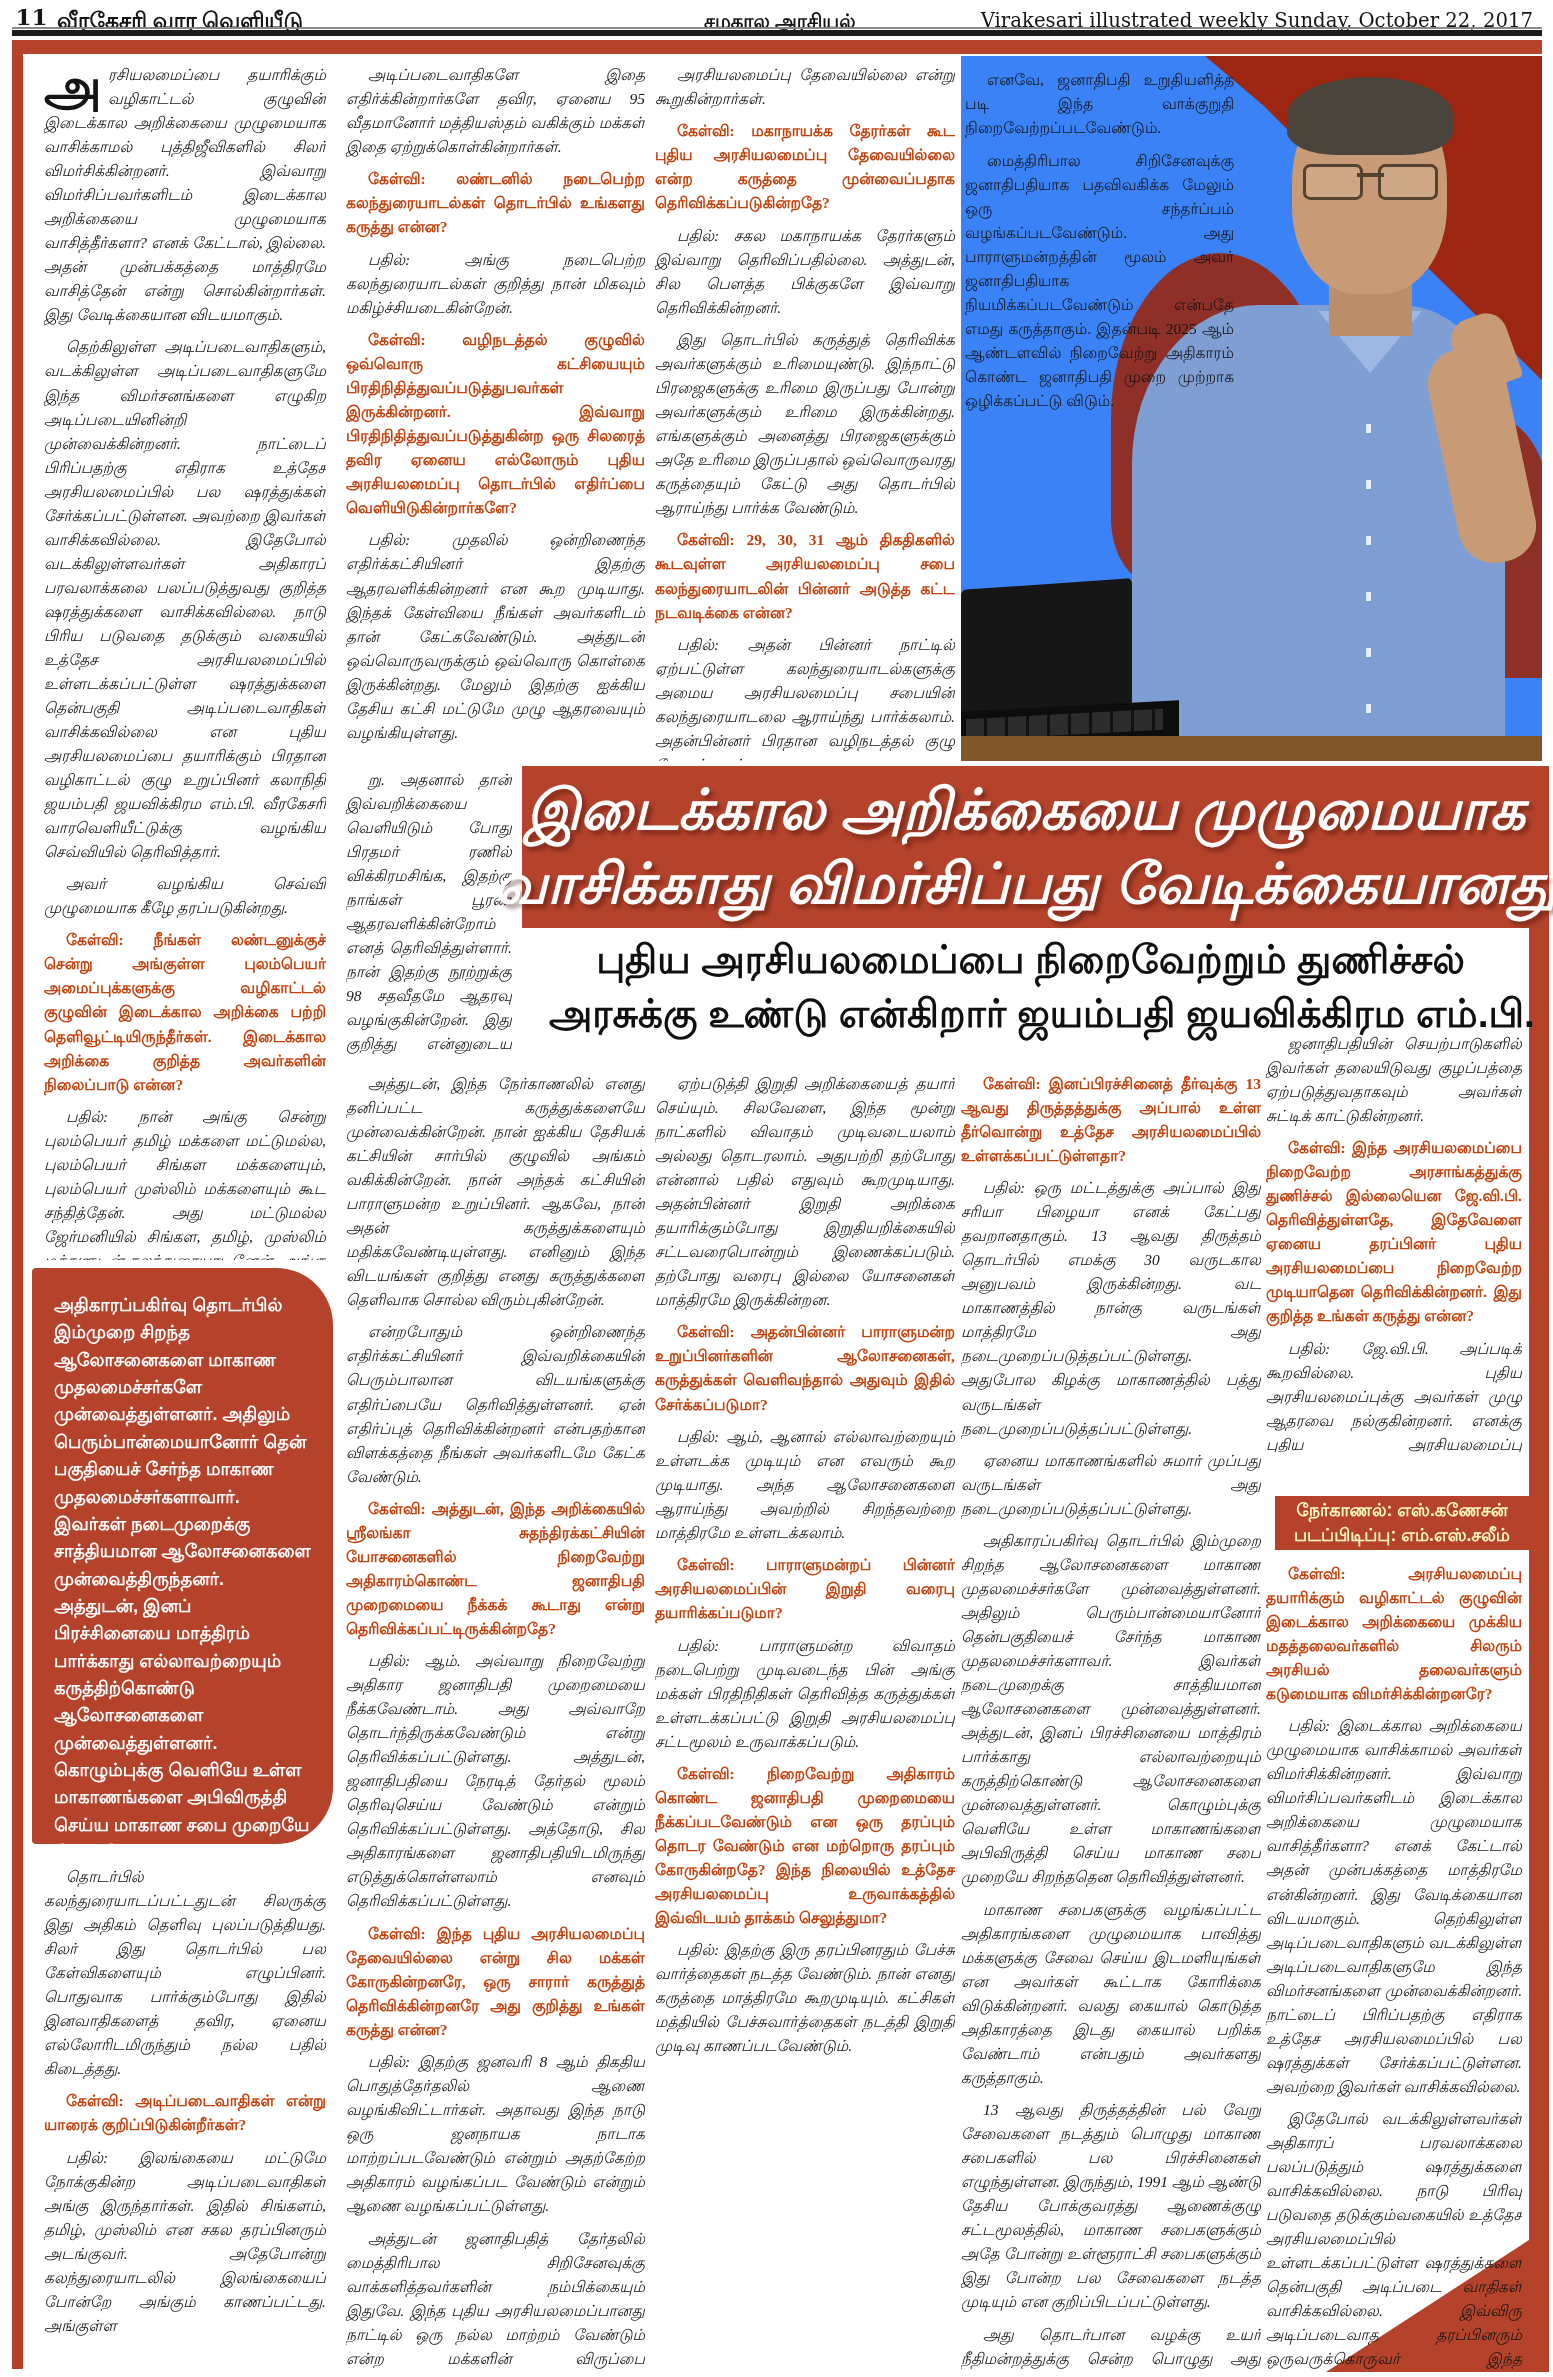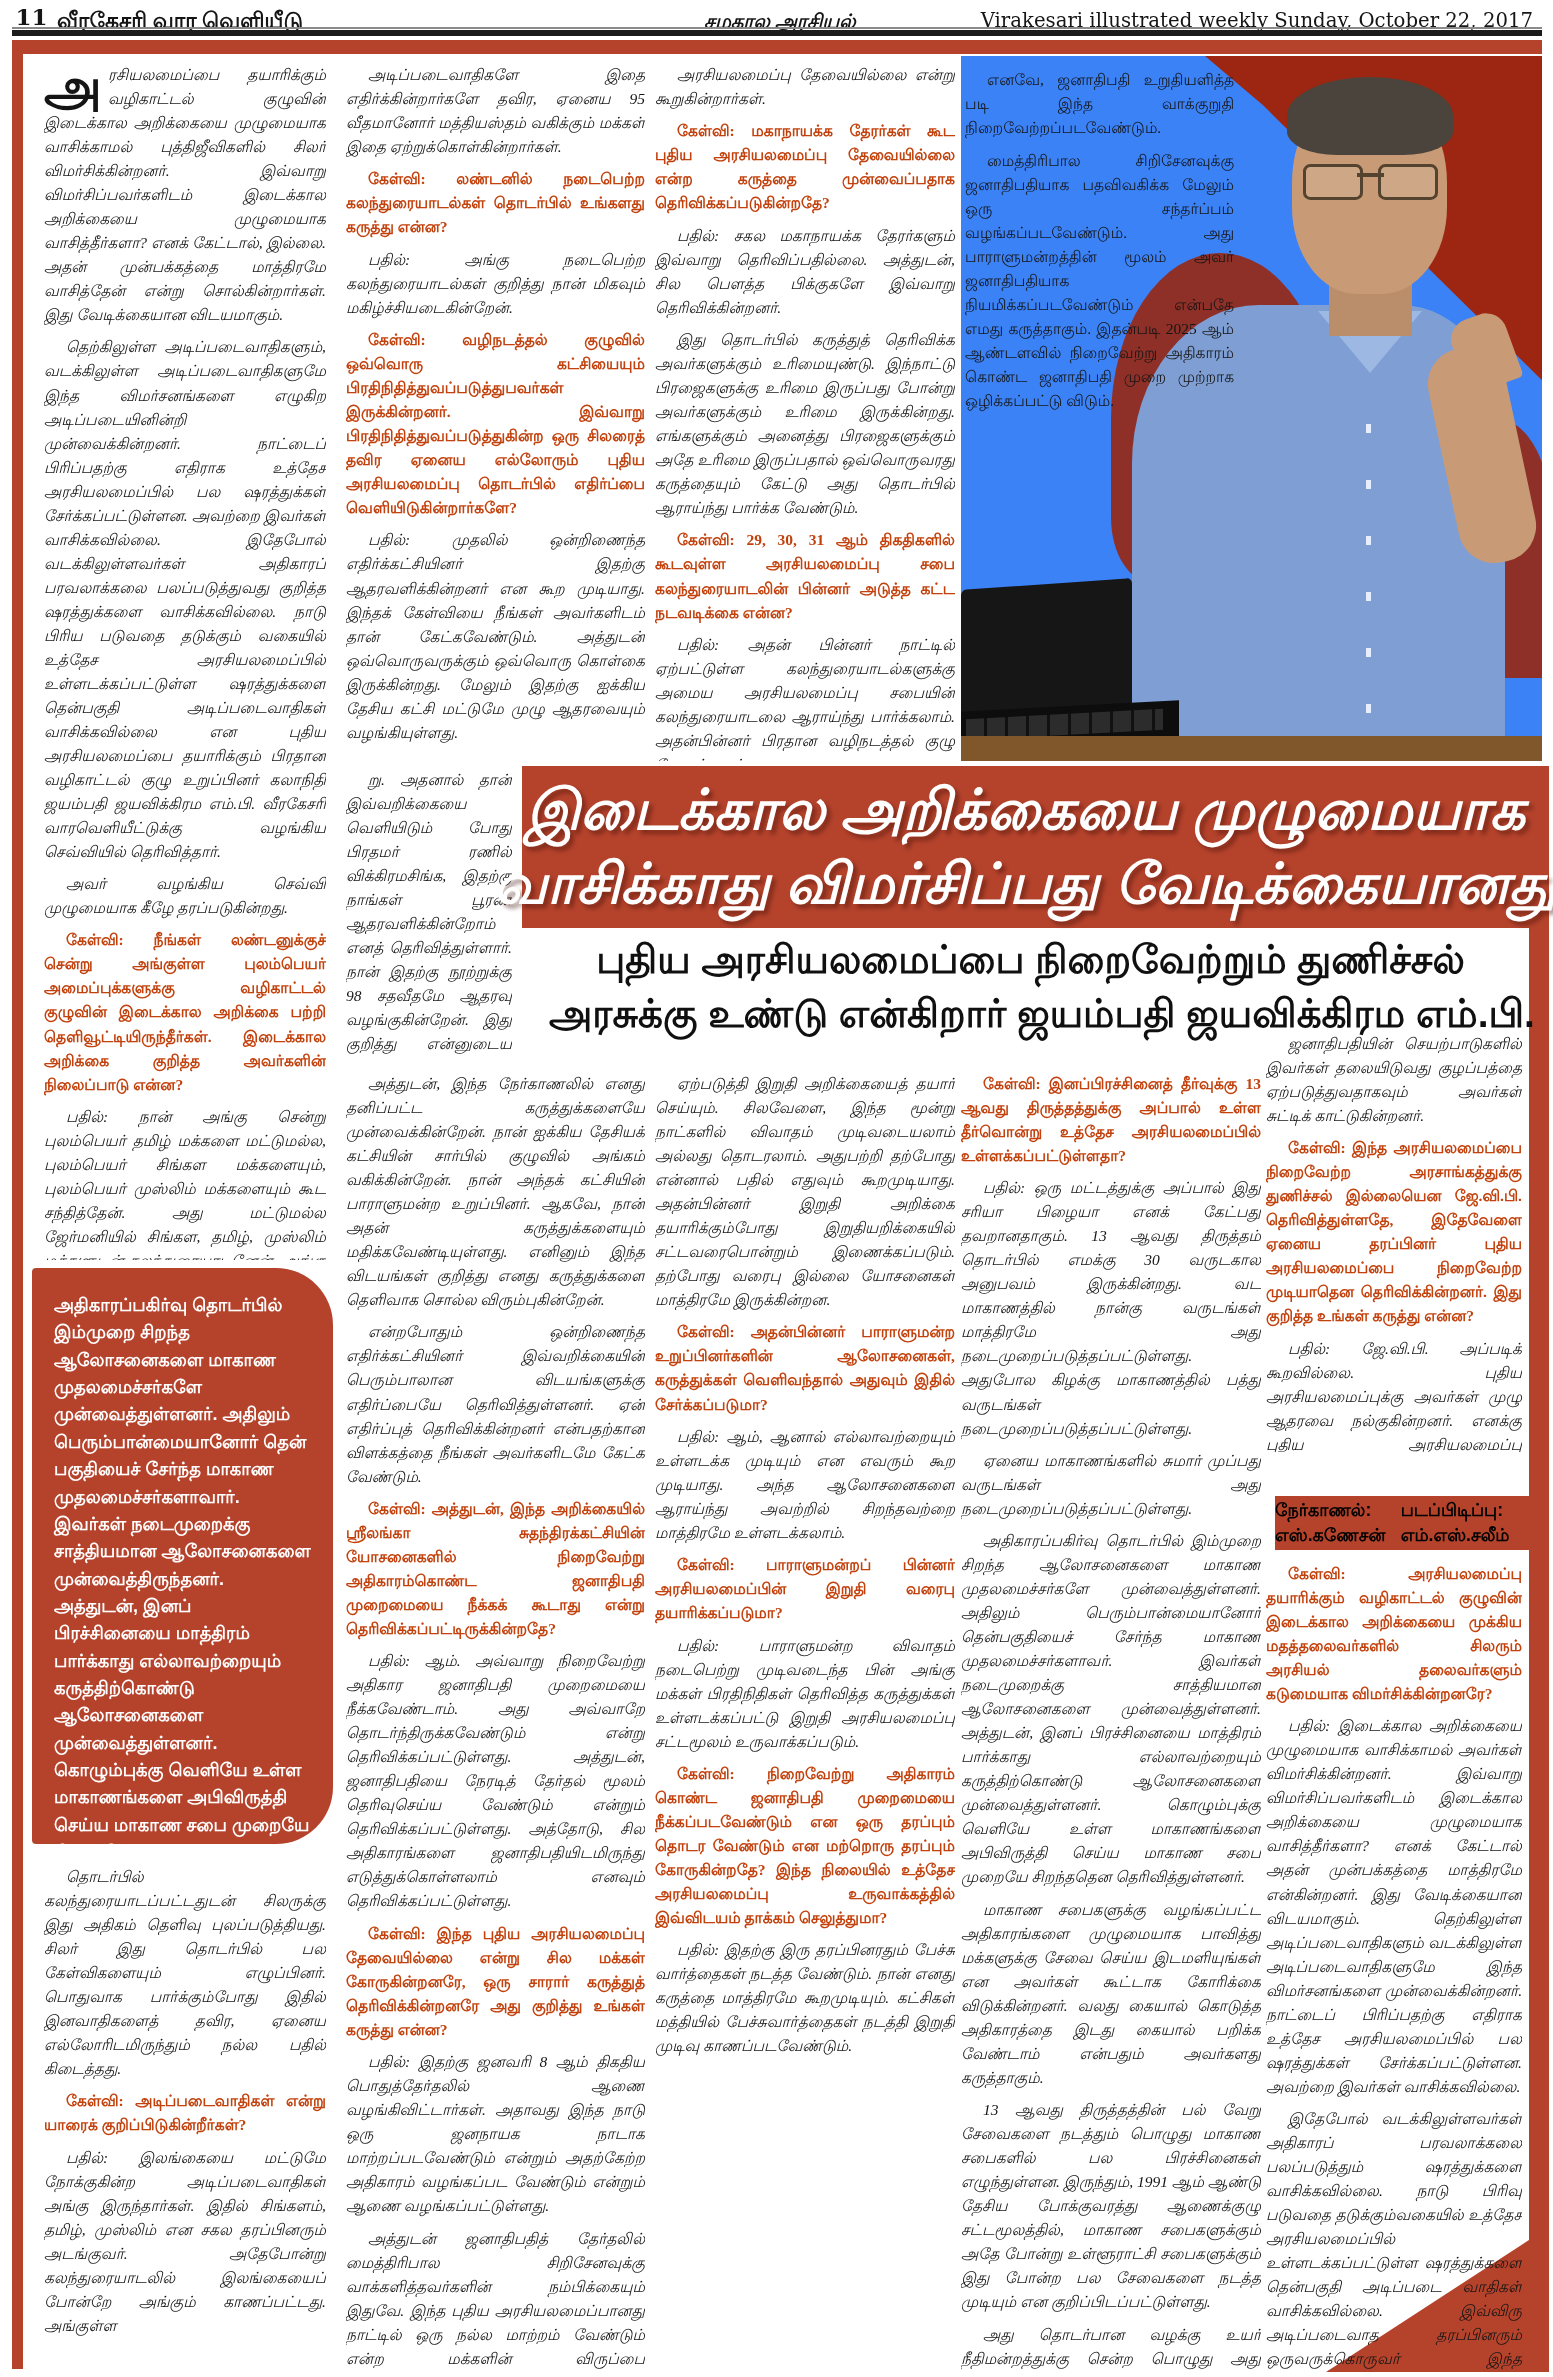--- a/index.html
+++ b/index.html
@@ -3,21 +3,21 @@
 <meta charset="utf-8">
 <style>
   html,body{margin:0;padding:0;background:#e8e8e8;}
   #page{position:relative;width:1554px;height:2377px;background:#ffffff;overflow:hidden;
         font-family:"Liberation Serif",serif;color:#151515;}
   .abs{position:absolute;}
 
   
   #pagenum{left:15.5px;top:3.1px;font-size:23px;font-weight:bold;font-family:"DejaVu Serif",serif;}
   #masthead-left{left:57px;top:8.3px;font-size:22px;font-weight:bold;}
-  #section-title{left:704px;top:10.4px;font-size:19.7px;font-style:italic;font-weight:bold;}
+  #section-title{left:704px;top:10.4px;font-size:19.7px;font-weight:bold;}
   #masthead-right{right:21px;top:9.3px;font-size:19.7px;font-family:"DejaVu Serif",serif;text-align:center;}
   .rule-thin{left:12px;top:27px;width:1530px;height:1.6px;background:#8a8a8a;}
   .rule-thick{left:12px;top:30px;width:1530px;height:6.2px;background:#1b1b1b;}
   .accent-top{left:12px;top:40px;width:1530px;height:13.5px;}
   .accent-left{left:12px;top:40px;width:11.4px;height:2329px;}
   .accent-right{left:1529px;top:766px;width:19.7px;height:1533px;}
   .accent-wedge{left:1326px;top:2227px;width:223px;height:145px;clip-path:polygon(100% 0,100% 100%,0 100%);}
 
   
   .tcol{overflow:hidden;text-align:justify;font-size:15.5px;line-height:1.55;}
@@ -38,22 +38,22 @@
   #subhead div{font-weight:bold;color:#101010;font-size:39px;line-height:1.38;white-space:nowrap;
         font-family:"Liberation Sans",sans-serif;}
 
   
   #pullquote{left:32px;top:1268px;width:301px;height:576px;border-radius:4.1px 57px 57px 4.1px;
         color:#ffffff;font-weight:bold;font-size:18px;line-height:1.52;padding:24px 22px;
         box-sizing:border-box;overflow:hidden;text-align:left;
         font-family:"Liberation Sans",sans-serif;}
 
   
-  #credit{left:1275px;top:1496px;width:254px;height:54px;color:#000000;font-weight:bold;
-        font-size:17.6px;line-height:1.45;display:flex;flex-direction:row;justify-content:center;
+  #credit{left:1275px;top:1496px;width:254px;height:54px;color:#fef9c3;font-weight:bold;
+        font-size:17.6px;line-height:1.45;display:flex;flex-direction:column;justify-content:center;
         align-items:center;font-family:"Liberation Sans",sans-serif;}
 
   
   #photo{left:961px;top:56px;width:581px;height:705px;background:#3b82f6;overflow:hidden;}
   #photo .band{position:absolute;left:0;top:0;width:100%;height:100%;
         clip-path:polygon(42% 0,100% 0,100% 46%,52% 7%);background:#9c2612;}
   #photo .chair{position:absolute;left:150px;top:197px;width:218px;height:331px;background:#8e3027;
         border-radius:50% 50% 20% 20%;}
   #photo .chair2{position:absolute;left:456px;top:363px;width:135px;height:259px;background:#8e3027;
         border-radius:40% 40% 0 0;}

